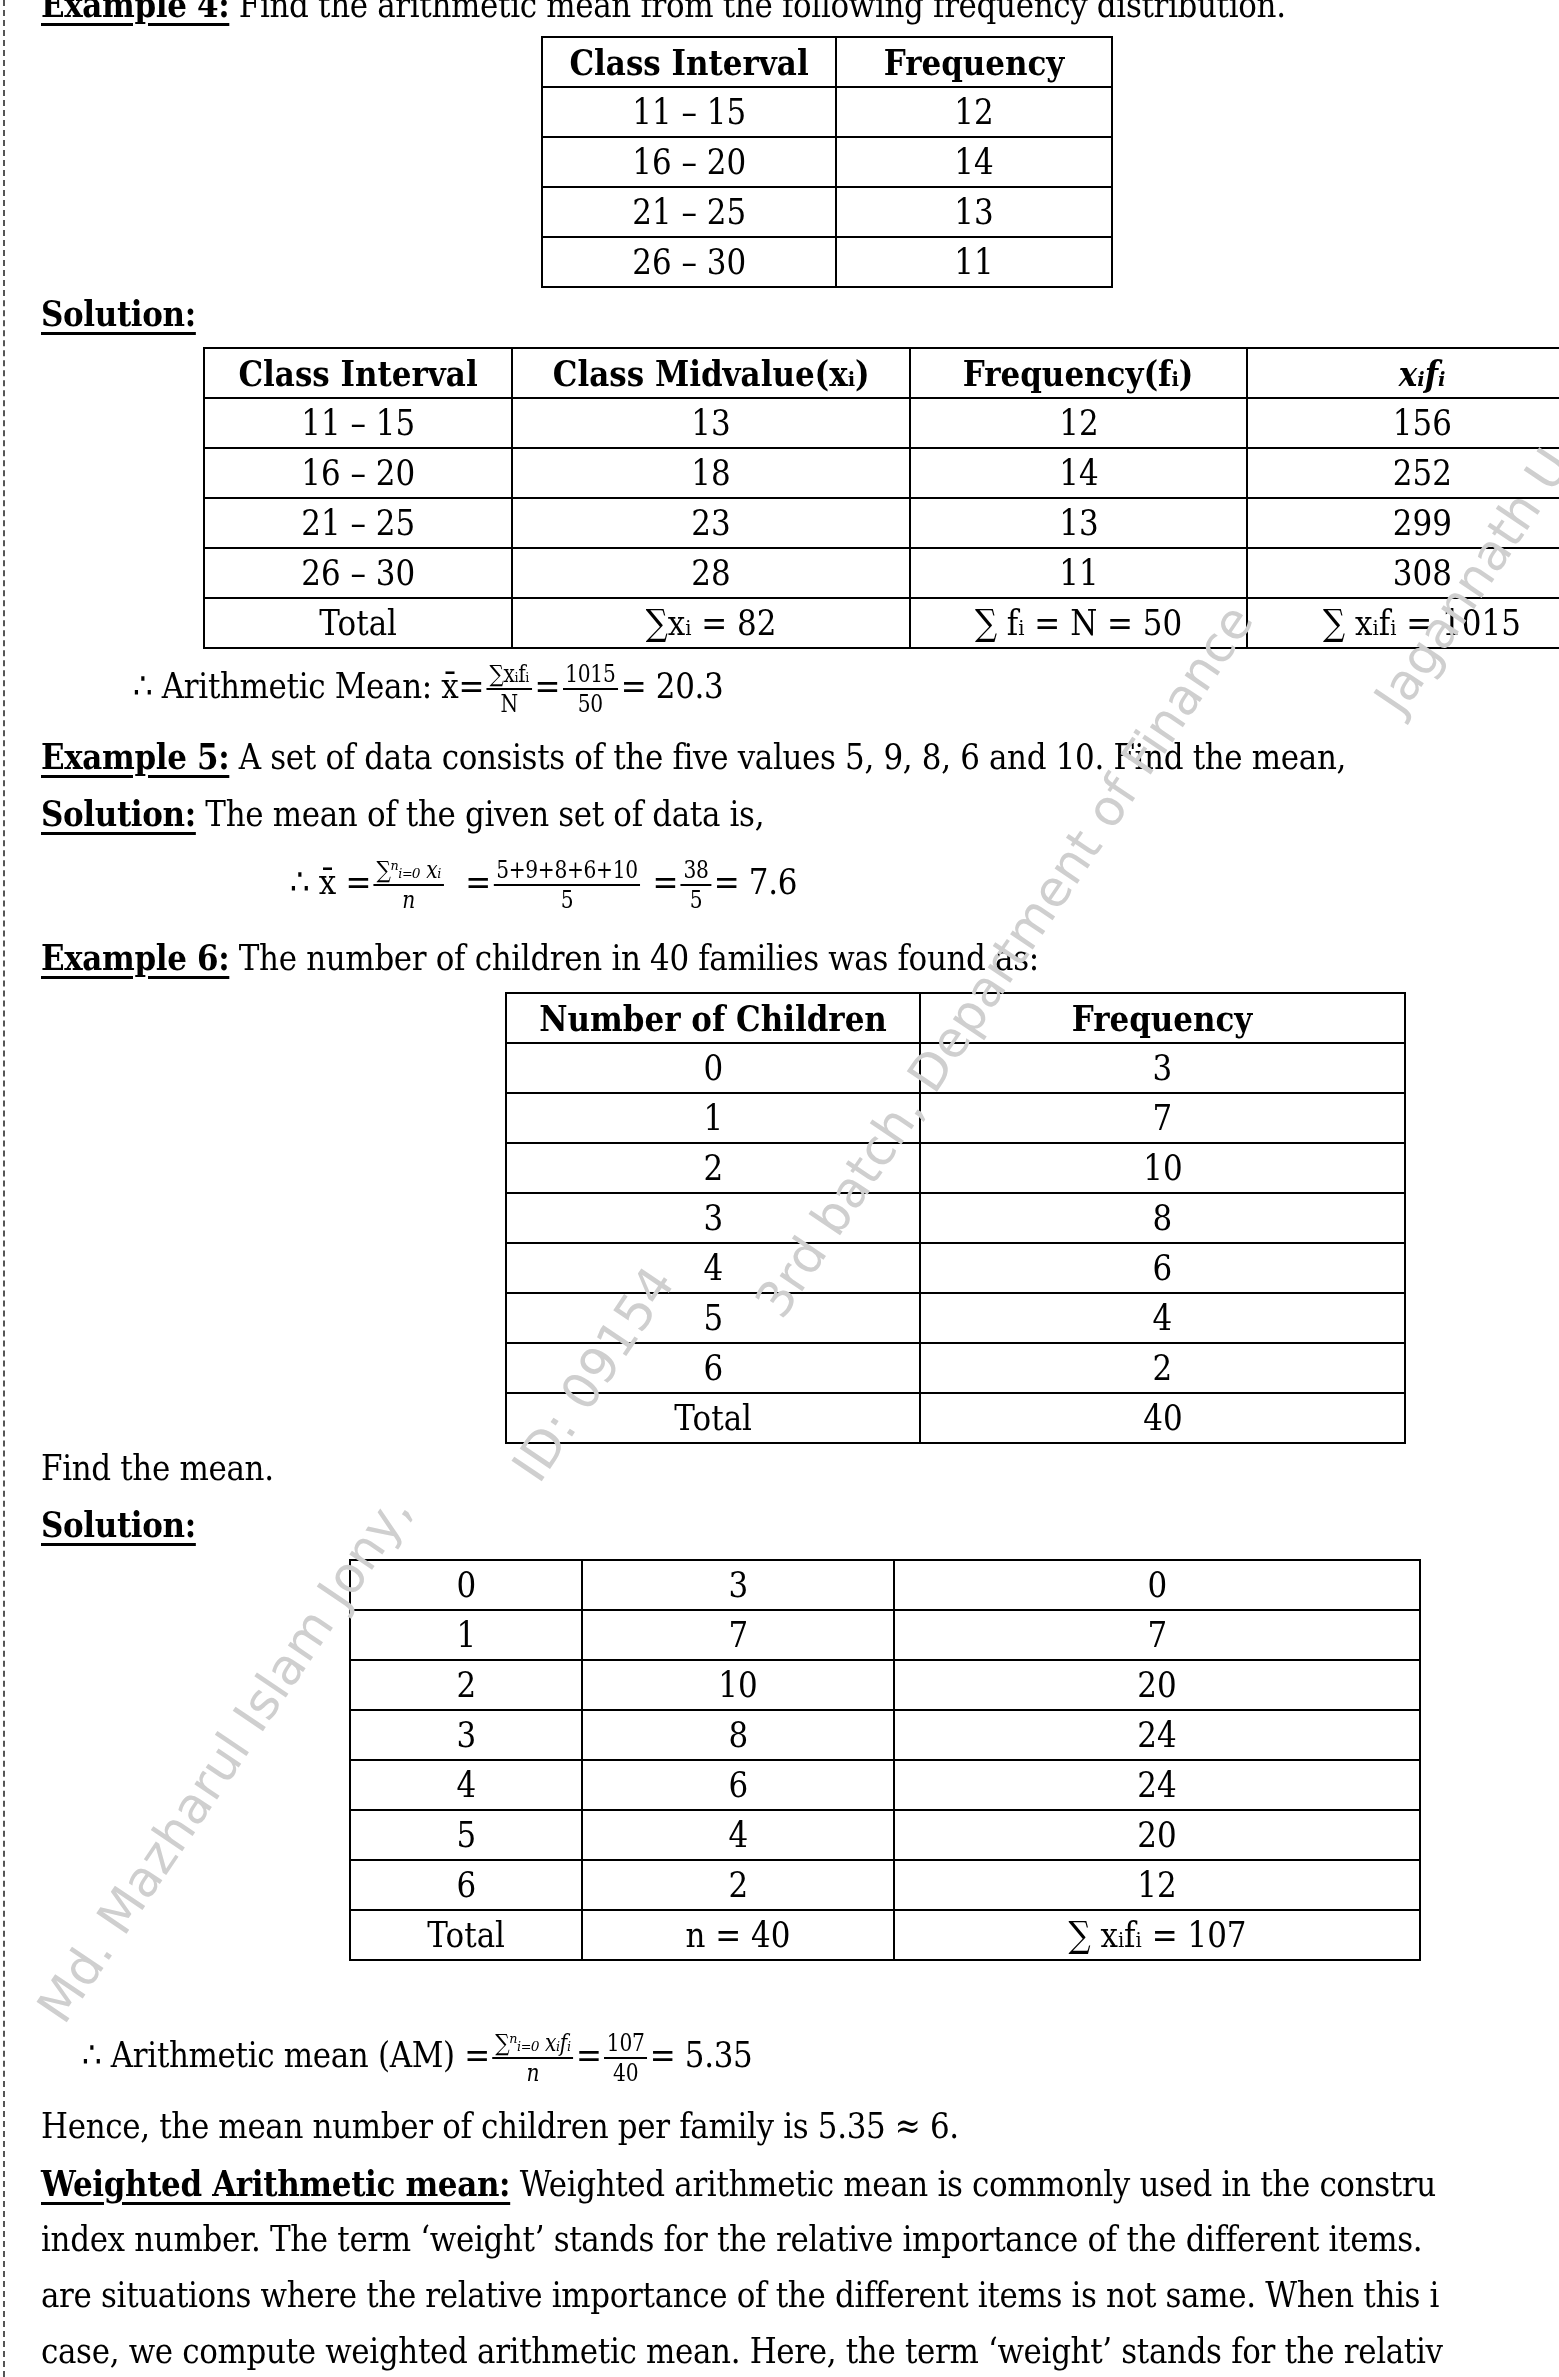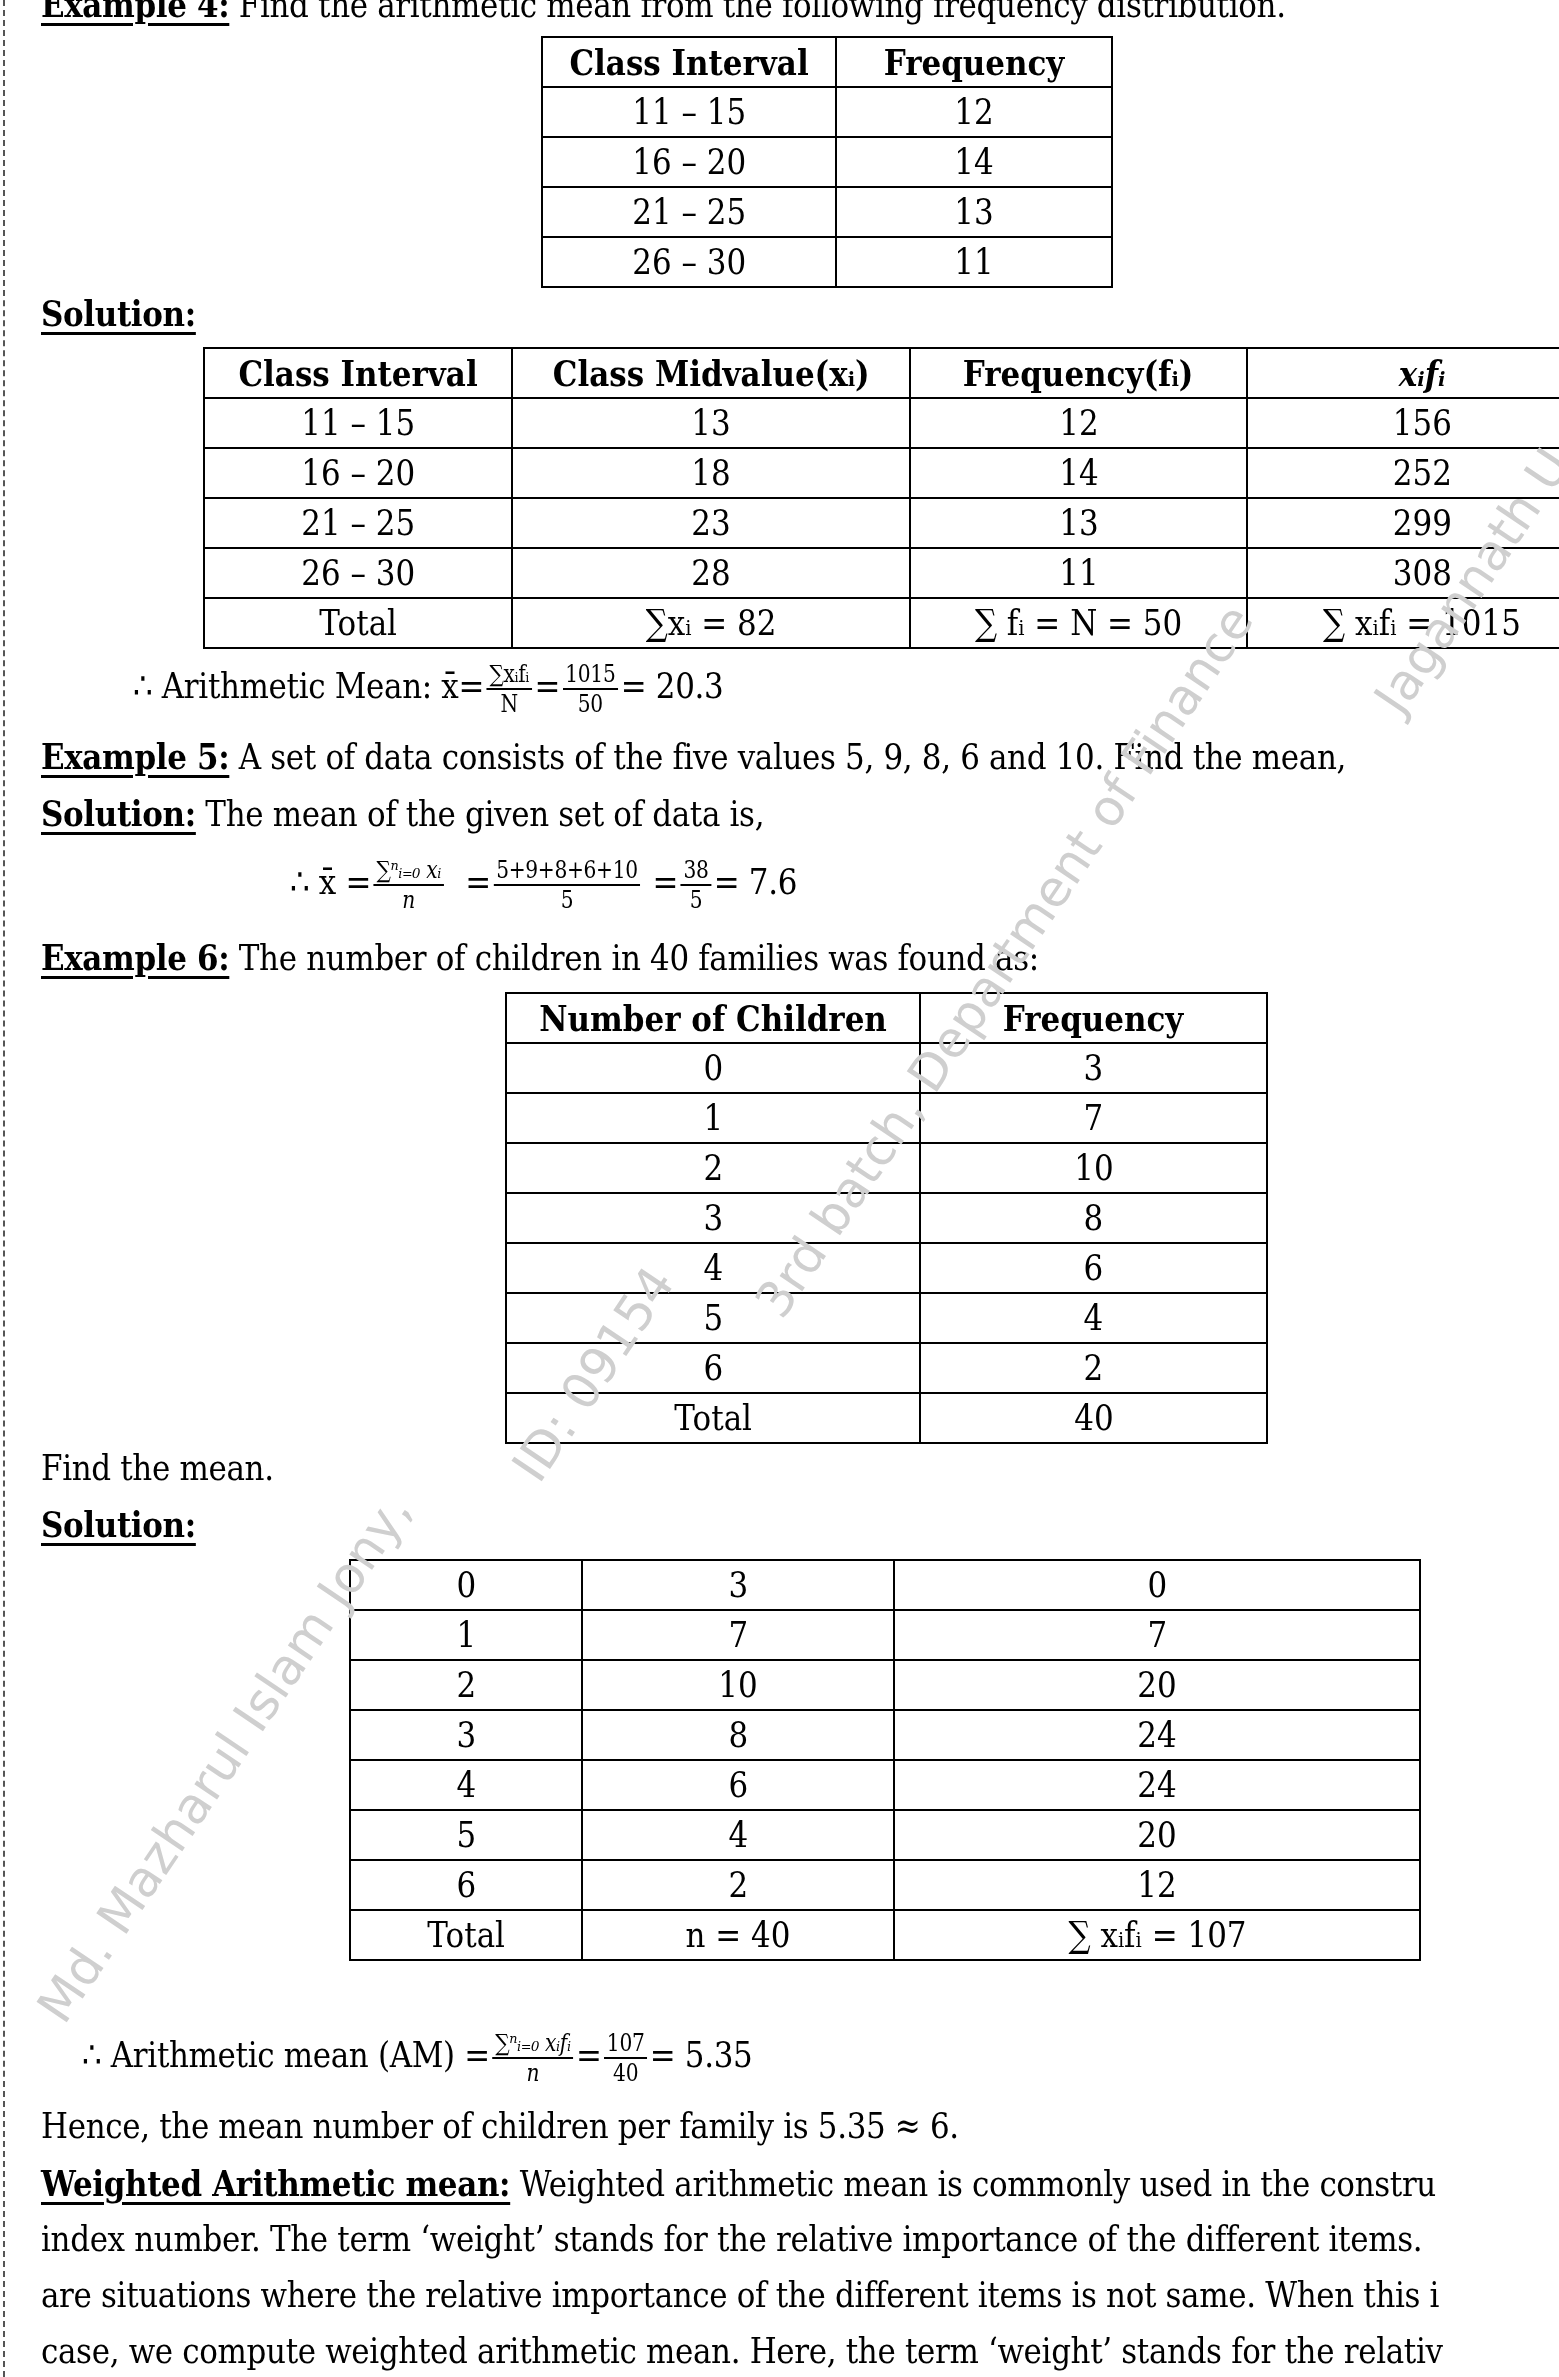--- a/index.html
+++ b/index.html
@@ -110,21 +110,21 @@
   <span class="lbl">Solution:</span><span> The mean of the given set of data is,</span>
 </div>
 <div class="line" style="top:856px; left:290px;">
   <span>∴ x̄ =</span><span class="frac"><span class="num" style="font-style:italic;">∑ⁿᵢ₌₀ xᵢ</span><span class="den" style="font-style:italic;">n</span></span>&nbsp;&nbsp;<span>=</span><span class="frac"><span class="num">5+9+8+6+10</span><span class="den">5</span></span>&nbsp;<span>=</span><span class="frac"><span class="num">38</span><span class="den">5</span></span><span>= 7.6</span>
 </div>
 
 <div class="line" style="top:936px;">
   <span class="lbl">Example 6:</span><span> The number of children in 40 families was found as:</span>
 </div>
 
-<table style="left:505px; top:992px; width:763px;">
+<table style="left:505px; top:992px; width:901px;">
   <tbody>
       <tr style="height:50px;">
     <th style="width:412px;"><span class="cell-in">Number of Children</span></th>
     <th><span class="cell-in">Frequency</span></th>
   </tr>
   <tr style="height:50px;">
         <td><span class="cell-in">0</span></td>
         <td><span class="cell-in">3</span></td>
       </tr>
   <tr style="height:50px;">

